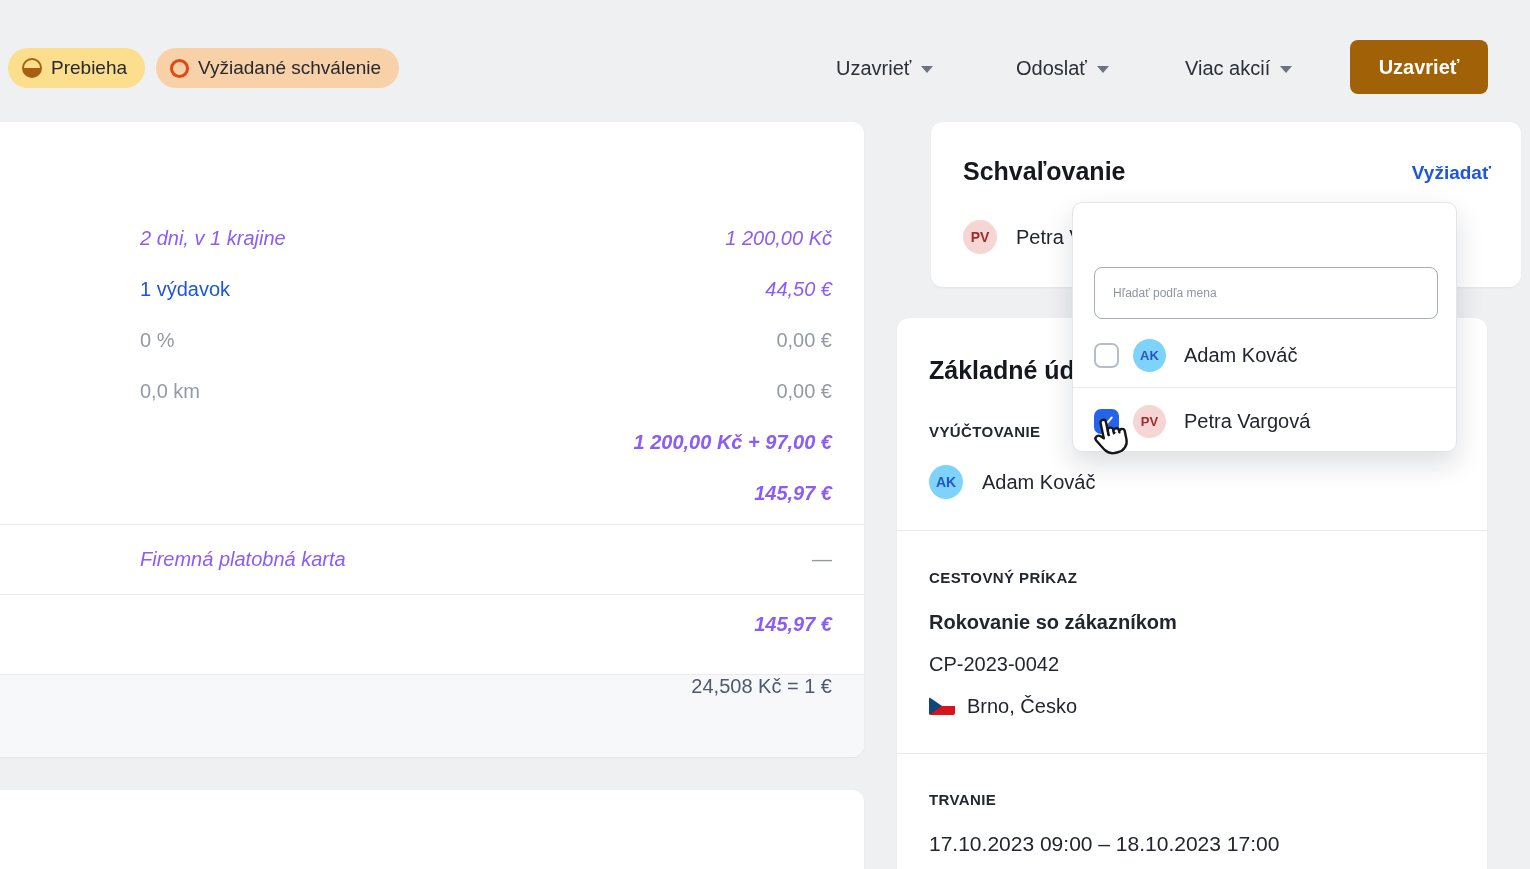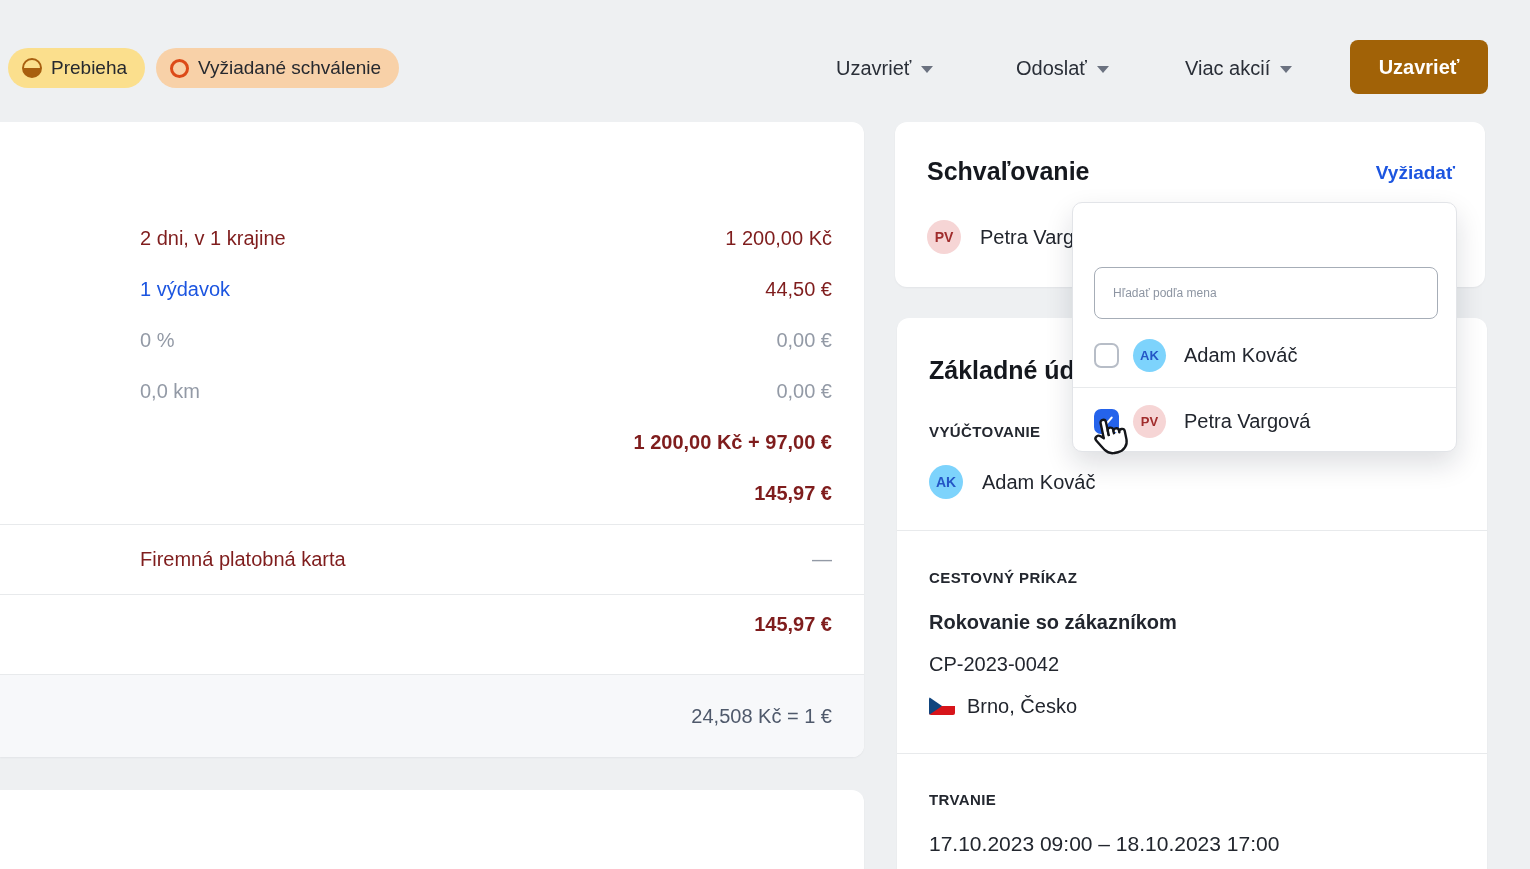--- a/index.html
+++ b/index.html
@@ -24,33 +24,33 @@
              border-top:7px solid #6b7280; margin-top:3px; }
   .btn-primary { position:absolute; left:1350px; top:40px; width:138px; height:54px; border:none;
                  background:#a16207; color:#ffffff; font-family:inherit; font-size:20px; font-weight:700;
                  border-radius:8px; cursor:pointer; }
 
   
   .summary-card { left:0; top:122px; width:864px; height:635px; border-radius:0 12px 12px 0; }
   .srow { position:absolute; left:140px; right:32px; height:28px; display:flex; align-items:center;
           justify-content:space-between; font-size:20px; }
   .srow .val { margin-left:auto; }
-  .t-dark { color:#7f1d1d; }
+  .t-dark { color:#8b5cf6;font-style:italic; }
   .t-gray { color:#939aa6; }
   .t-blue { color:#1c55e0; }
   .t-slate { color:#4f596b; }
   .bold { font-weight:700; }
   .divider { position:absolute; left:0; right:0; height:1px; background:#e8eaec; }
   .summary-footer { position:absolute; left:0; right:0; top:552px; bottom:0; background:#f7f8fa;
                     border-top:1px solid #e8eaec; border-radius:0 0 12px 0; display:flex;
-                    align-items:center; justify-content:flex-end; padding-right:32px; font-size:20px; }
+                    align-items:flex-start; justify-content:flex-end; padding-right:32px; font-size:20px; }
   .second-left-card { left:0; top:790px; width:864px; height:120px; border-radius:0 12px 0 0; }
 
   
-  .approval-card { left:895px; top:122px; width:590px; height:165px;padding-left:12px; }
+  .approval-card { left:931px; top:122px; width:590px; height:165px;padding-left:12px; }
   .card-title { position:absolute; left:32px; font-size:25px; font-weight:700; color:#15181e; line-height:34px; }
   .link { font-size:19px; font-weight:600; color:#1c55e0; cursor:pointer; }
   .avatar { border-radius:50%; display:flex; align-items:center; justify-content:center; font-weight:700; }
   .avatar-pv { background:#f6d5d5; color:#a02c2c; }
   .avatar-ak { background:#7dd3fc; color:#2456c6; }
   .person-row { position:absolute; left:32px; display:flex; align-items:center; gap:19px;
                 font-size:20px; color:#22262e; }
   .person-row .avatar { width:34px; height:34px; font-size:14px; }
 
   .details-card { left:897px; top:318px; width:590px; height:600px; }

